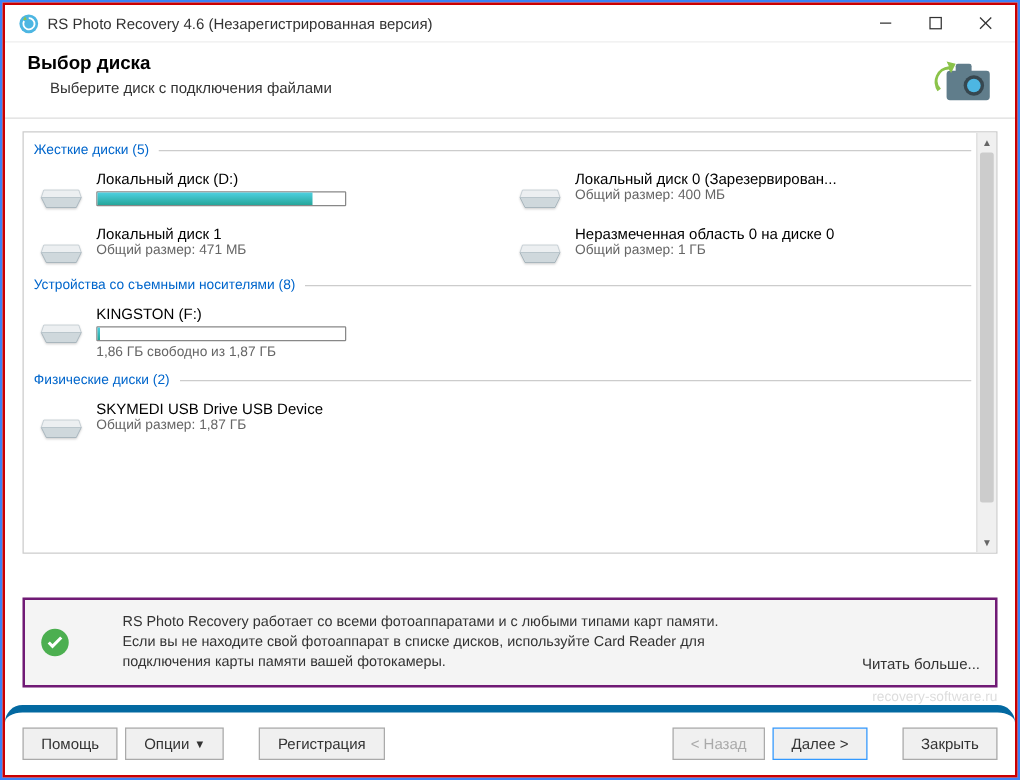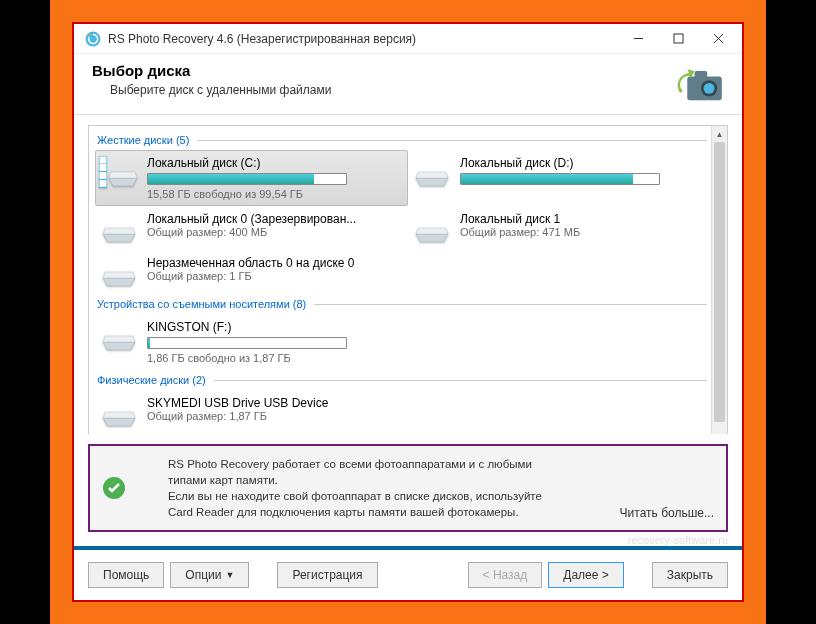--- a/index.html
+++ b/index.html
@@ -1,17 +1,17 @@
 <!DOCTYPE html>
 <html><head>
 <meta charset="utf-8">
 <style>
 * { box-sizing: border-box; margin: 0; padding: 0; }
 body { font-family: "Segoe UI", Tahoma, sans-serif; font-size: 12px; background: #000; display: flex; justify-content: center; align-items: center; width: 816px; height: 624px; }
-.outer-frame { width: 716px; height: 624px; background: #f97316; padding: 22px; }
+.outer-frame { width: 816px; height: 624px; background: #3b82f6; padding: 2px; }
 .red-frame { width: 100%; height: 100%; border: 2px solid #c00; background: #fff; display: flex; flex-direction: column; }
 .titlebar { height: 30px; display: flex; align-items: center; padding: 0 4px; background: #fff; border-bottom: 1px solid #eee; }
 .titlebar-icon { width: 18px; height: 18px; margin: 0 6px; }
 .titlebar-title { flex: 1; font-size: 12px; color: #333; }
 .win-btn { width: 40px; height: 28px; display: flex; align-items: center; justify-content: center; color: #333; }
 .win-btn svg { width: 11px; height: 11px; }
 
 .header { padding: 8px 18px 12px 18px; display: flex; align-items: flex-start; border-bottom: 1px solid #ddd; gap: 36px; }
 .header-text { flex: 1; }
 .header-title { font-size: 15px; font-weight: bold; color: #000; margin-bottom: 4px; }
@@ -42,21 +42,21 @@
 .scrollbar-arrow.up { top: 0; }
 .scrollbar-arrow.down { bottom: 0; }
 
 .info-box { margin: 10px 14px 0 14px; background: #f4f4f4; border: 2px solid #701a75; padding: 10px 12px; display: flex; align-items: center; gap: 32px; }
 .info-icon { width: 24px; height: 24px; margin-right: 10px; flex-shrink: 0; }
 .info-text { flex: 1; font-size: 11.5px; color: #333; line-height: 1.4; }
 .info-link { margin-left: 26px; color: #333; font-size: 12px; align-self: flex-end; }
 
 .watermark { text-align: right; color: #ddd; font-size: 11px; padding-right: 14px; margin-top: 2px; }
 
-.button-bar { padding: 12px 14px; border-top: 4px solid #0369a1; display: flex; gap: 6px; align-items: flex-start; }
+.button-bar { padding: 12px 14px; border-top: 6px solid #0369a1; display: flex; gap: 6px; align-items: flex-start; border-radius: 14px; }
 .btn { height: 26px; padding: 0 14px; background: #f0f0f0; border: 1px solid #aaa; font-size: 12px; color: #333; display: flex; align-items: center; cursor: pointer; }
 .btn.disabled { color: #aaa; }
 .btn .caret { margin-left: 4px; font-size: 9px; }
 .spacer { flex: 1; }
 .btn.primary { border-color: #3399ff; }
 
 .hdd-svg { filter: drop-shadow(0 1px 1px rgba(0,0,0,0.2)); }
 </style>
 </head>
 <body>
@@ -85,21 +85,21 @@
           <svg viewBox="0 0 11 11">
             <line x1="1" y1="1" x2="10" y2="10" stroke="#333" stroke-width="1"></line>
             <line x1="10" y1="1" x2="1" y2="10" stroke="#333" stroke-width="1"></line>
           </svg>
         </div>
 </div>
 
 <div class="header">
   <div class="header-text">
     <div class="header-title">Выбор диска</div>
-    <div class="header-sub">Выберите диск с удаленными файлами</div>
+    <div class="header-sub">Выберите диск с подключения файлами</div>
   </div>
   <svg class="header-icon" viewBox="0 0 52 44">
     <rect x="12" y="16" width="38" height="26" rx="3" fill="#607d8b"></rect>
     <rect x="20" y="10" width="14" height="8" rx="2" fill="#607d8b"></rect>
     <circle cx="36" cy="29" r="9" fill="#37474f"></circle>
     <circle cx="36" cy="29" r="6" fill="#4db6e2"></circle>
     <path d="M4 34 a 14 14 0 0 1 10 -22 l -2 -4 8 2 -4 8 -2 -3 a 10 10 0 0 0 -7 17 z" fill="#8bc34a"></path>
   </svg>
 </div>
 
@@ -107,38 +107,20 @@
 <div class="scroll-area">
 <div class="scroll-inner">
 
 <div class="section-header">
   <span>Жесткие диски (5)</span>
   <div class="line"></div>
   <span class="chev">ˆ</span>
 </div>
 
 <div class="disk-grid">
-  <div class="disk-item selected">
-    <svg class="disk-icon hdd-svg" viewBox="0 0 40 32">
-                  <rect x="0" y="0" width="8" height="32" fill="#29b6f6"></rect>
-                  <rect x="0.5" y="0.5" width="7" height="7" fill="#fff"></rect>
-                  <rect x="0.5" y="8" width="7" height="7" fill="#fff"></rect>
-                  <rect x="0.5" y="16" width="7" height="7" fill="#fff"></rect>
-                  <rect x="0.5" y="24" width="7" height="7" fill="#fff"></rect>
-                  <polygon points="10,22 38,22 34,30 14,30" fill="#cfd8dc" stroke="#90a4ae" stroke-width="0.5"></polygon>
-                  <polygon points="12,16 36,16 38,22 10,22" fill="#eceff1" stroke="#b0bec5" stroke-width="0.5"></polygon>
-                </svg>
-    <div class="disk-info">
-      <div class="disk-name">Локальный диск (C:)</div>
-      <div class="disk-bar">
-                    <div class="disk-bar-fill" style="width:84%"></div>
-                  </div>
-      <div class="disk-sub">15,58 ГБ свободно из 99,54 ГБ</div>
-    </div>
-  </div>
   <div class="disk-item">
     <svg class="disk-icon hdd-svg" viewBox="0 0 40 32">
                   <polygon points="4,22 36,22 32,30 8,30" fill="#cfd8dc" stroke="#90a4ae" stroke-width="0.5"></polygon>
                   <polygon points="6,16 34,16 36,22 4,22" fill="#eceff1" stroke="#b0bec5" stroke-width="0.5"></polygon>
                 </svg>
     <div class="disk-info">
       <div class="disk-name">Локальный диск (D:)</div>
       <div class="disk-bar">
                     <div class="disk-bar-fill" style="width:87%"></div>
                   </div>

